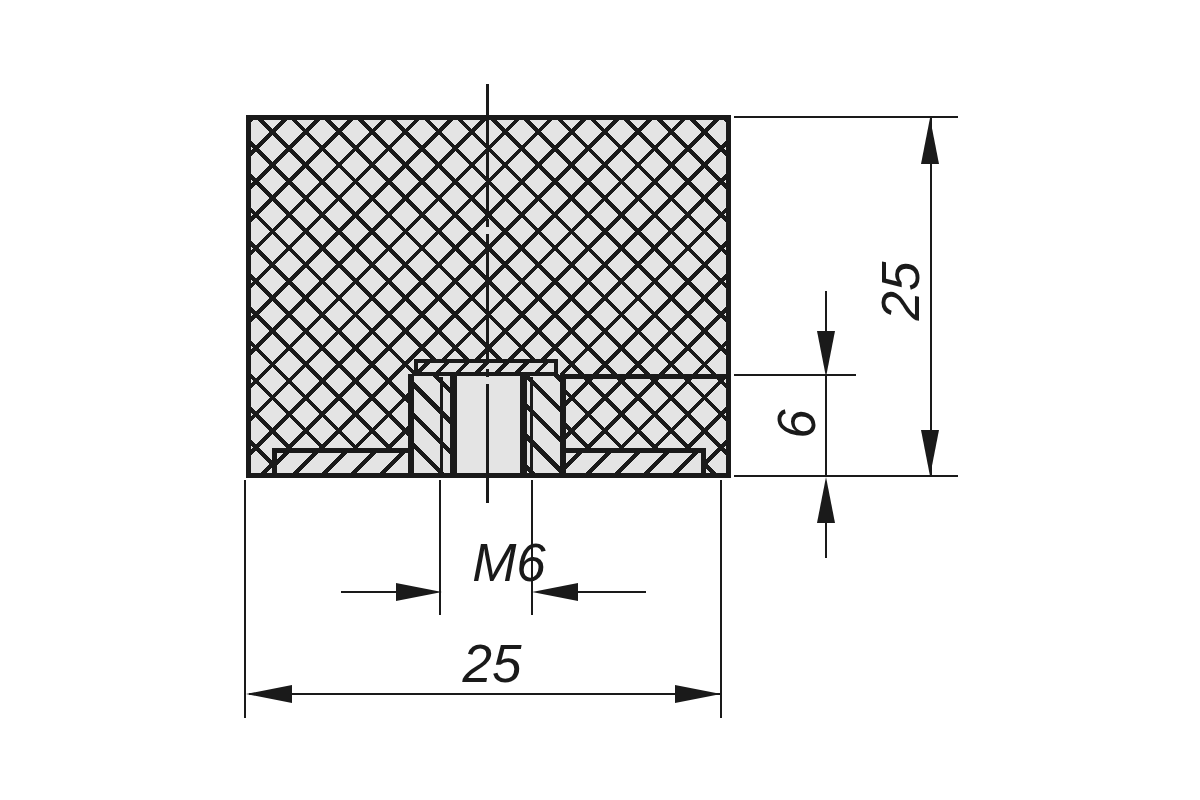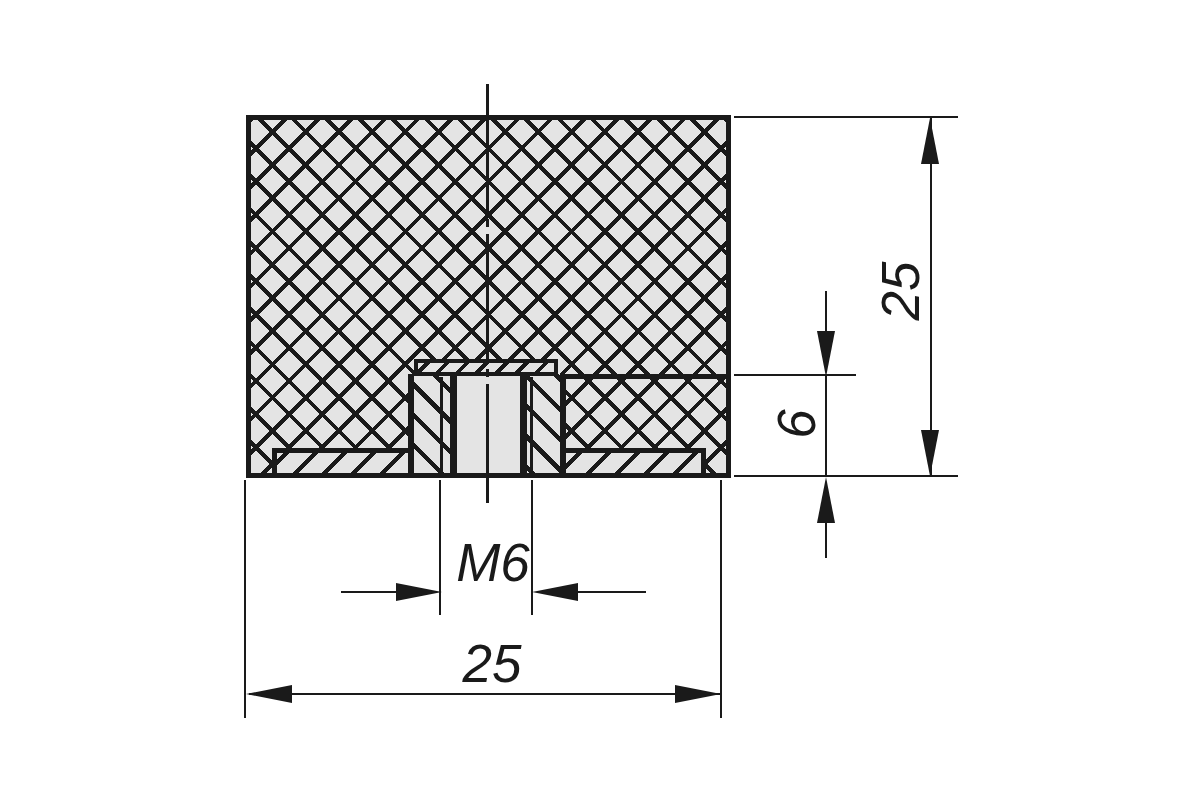--- a/index.html
+++ b/index.html
@@ -67,21 +67,21 @@
   <div class="abs" style="left:450px;top:376px;width:77px;height:97px;background:#e4e4e4;border-left:7px solid #1a1a1a;border-right:7px solid #1a1a1a;"></div>
 
   <div class="abs hatch-fwd-fine" style="left:414px;top:359px;width:144px;height:17px;border:4px solid #1a1a1a;"></div>
 
   <div class="ln" style="left:439px;top:480px;width:2px;height:135px;"></div>
   <div class="ln" style="left:531px;top:480px;width:2px;height:135px;"></div>
   <div class="ln" style="left:341px;top:591px;width:56px;height:2px;"></div>
   <div class="arr r" style="left:396px;top:583px;"></div>
   <div class="ln" style="left:576px;top:591px;width:70px;height:2px;"></div>
   <div class="arr l" style="left:532px;top:583px;"></div>
-  <div class="dim-label" style="left:432px;top:537px;">M6</div>
+  <div class="dim-label" style="left:448px;top:537px;">M6</div>
 
   <div class="ln" style="left:244px;top:480px;width:2px;height:238px;"></div>
   <div class="ln" style="left:720px;top:480px;width:2px;height:238px;"></div>
   <div class="ln" style="left:249px;top:693px;width:472px;height:2px;"></div>
   <div class="arr l" style="left:246px;top:685px;"></div>
   <div class="arr r" style="left:675px;top:685px;"></div>
   <div class="dim-label" style="left:431px;top:638px;">25</div>
 
   <div class="ln" style="left:734px;top:116px;width:224px;height:2px;"></div>
   <div class="ln" style="left:734px;top:475px;width:224px;height:2px;"></div>

